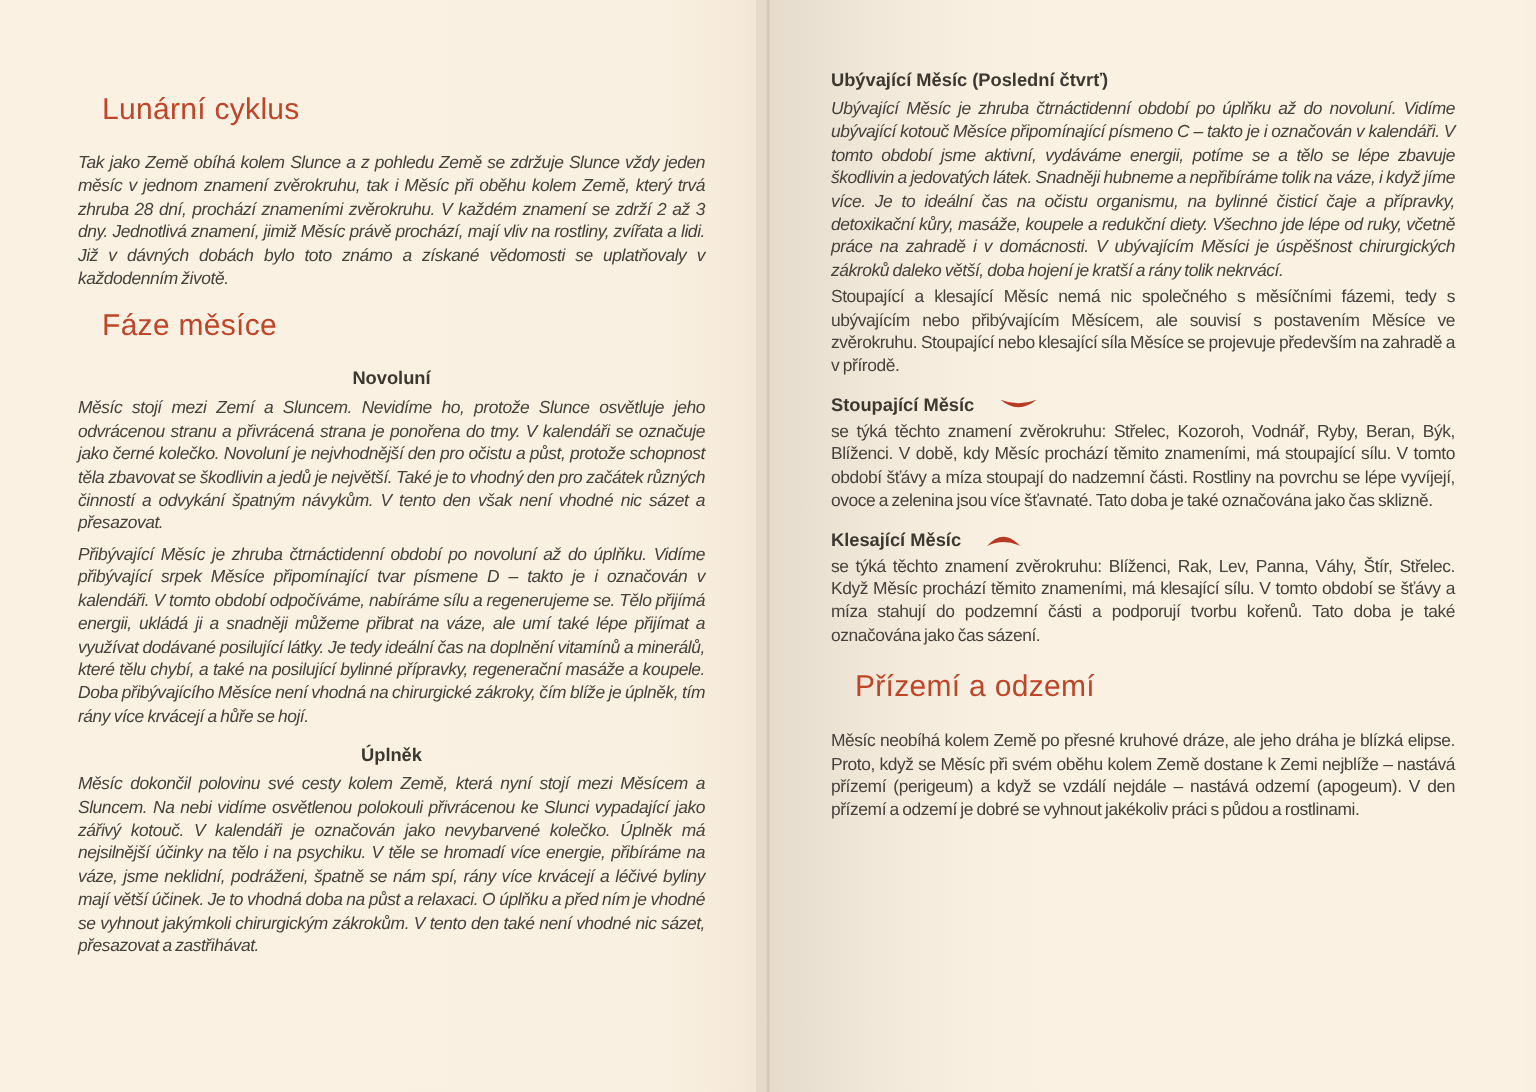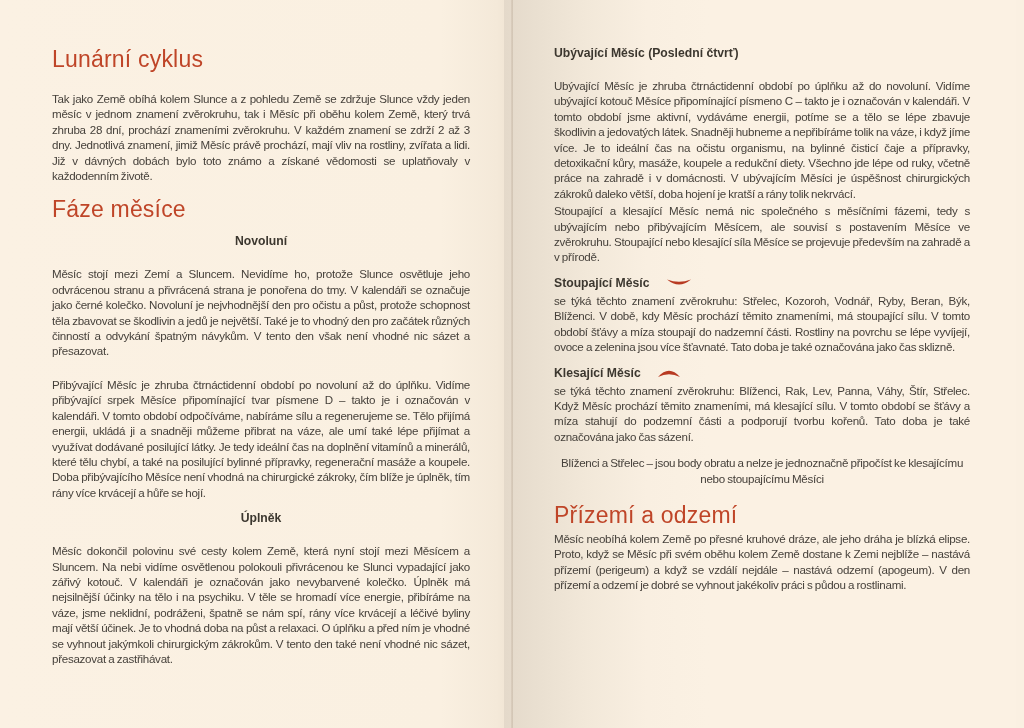--- a/index.html
+++ b/index.html
@@ -16,41 +16,41 @@
     left: 0; width: 512px;
     padding: 46px 42px 0 52px;
     background: linear-gradient(to right, #fbf1e3 0%, #faf0e1 86%, #f4e9d9 97%, #efe3d2 100%);
   }
   .page-right {
     left: 504px; width: 512px;
     padding: 46px 46px 15px 50px;
     background: linear-gradient(to right, #e4d9ca 0%, #e9dfd0 6%, #f2e8d9 16%, #f9efe1 28%, #fbf1e3 40%, #fbf1e3 100%);
   }
   h1 {
-    margin: 0;
-    font-size: 23px; font-weight: 400; letter-spacing: 0.2px;
+    margin: 16px;
+    font-size: 20px; font-weight: 400; letter-spacing: 0.2px;
     color: var(--heading-accent, #bf4528);
   }
   h3 {
     margin: 0;
     font-size: 12.2px; font-weight: 700;
     color: var(--subheading-text, #3c372f);
   }
   p {
     margin: 0;
     font-size: 11.6px; line-height: 15.4px;
     letter-spacing: -0.28px; word-spacing: -0.6px;
     text-align: justify;
     color: var(--body-text, #46413b);
   }
   .gap-title     { margin-top: 13px; }  
   .gap-title-lg  { margin-top: 16px; }
   .gap-sub       { margin-top: 11px; text-align: center; }  
   .gap-sub-first { margin-top: 17px; }  
-  .gap-para      { margin-top: 18px;  }  
+  .gap-para      { margin-top: 5px; font-style: italic;  }  
   .gap-para-lg   { margin-top: 2px;  }  
   .gap-tight     { margin-top: 3px;  }  
   .subhead-row   { display: flex; align-items: center; }
   .moon-icon     { margin-left: 16px; display: inline-flex; color: var(--moon-icon-red, #b83a22); }
   .fold-line {
     position: absolute; left: 511px; top: 0; width: 2px; height: 728px;
     background: linear-gradient(to right, rgba(120,95,70,0.10), rgba(120,95,70,0.18));
     pointer-events: none;
   }
 </style>
@@ -94,20 +94,19 @@
     <div class="subhead-row gap-sub">
       <h3>Klesající Měsíc</h3>
       <span class="moon-icon">
         <svg width="24" height="11" viewBox="0 0 24 11" aria-hidden="true">
           <path d="M1 10 Q 12 -2.5, 23 10 Q 12 4.5, 1 10 Z" fill="currentColor"></path>
         </svg>
       </span>
     </div>
     <p class="gap-tight">se týká těchto znamení zvěrokruhu: Blíženci, Rak, Lev, Panna, Váhy, Štír, Střelec. Když Měsíc prochází těmito znameními, má klesající sílu. V tomto období se šťávy a míza stahují do podzemní části a podporují tvorbu kořenů. Tato doba je také označována jako čas sázení.</p>
 
-    <p class="gap-sub">Blíženci a Střelec – jsou body obratu a nelze je jednoznačně připočíst ke klesajícímu nebo stoupajícímu Měsíci</p>
 
     <h1 class="gap-title-lg">Přízemí a odzemí</h1>
     <p class="gap-para-lg">Měsíc neobíhá kolem Země po přesné kruhové dráze, ale jeho dráha je blízká elipse. Proto, když se Měsíc při svém oběhu kolem Země dostane k Zemi nejblíže – nastává přízemí (perigeum) a když se vzdálí nejdále – nastává odzemí (apogeum). V den přízemí a odzemí je dobré se vyhnout jakékoliv práci s půdou a rostlinami.</p>
   </div>
 
   <div class="fold-line"></div>
 </div>
 
 </body></html>

